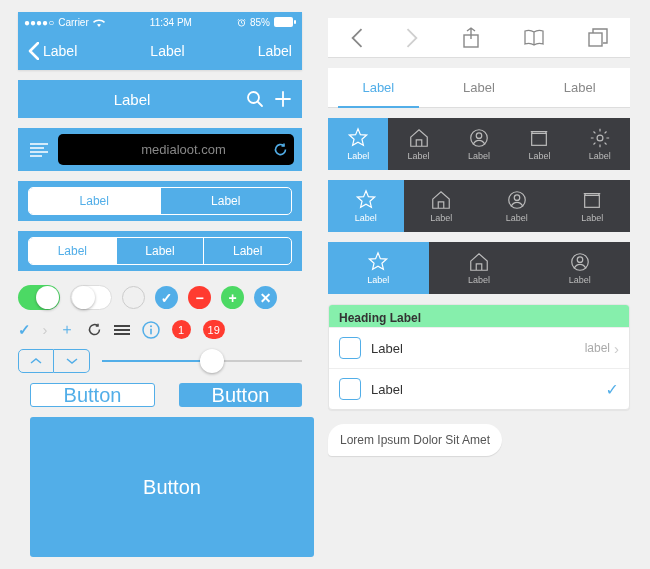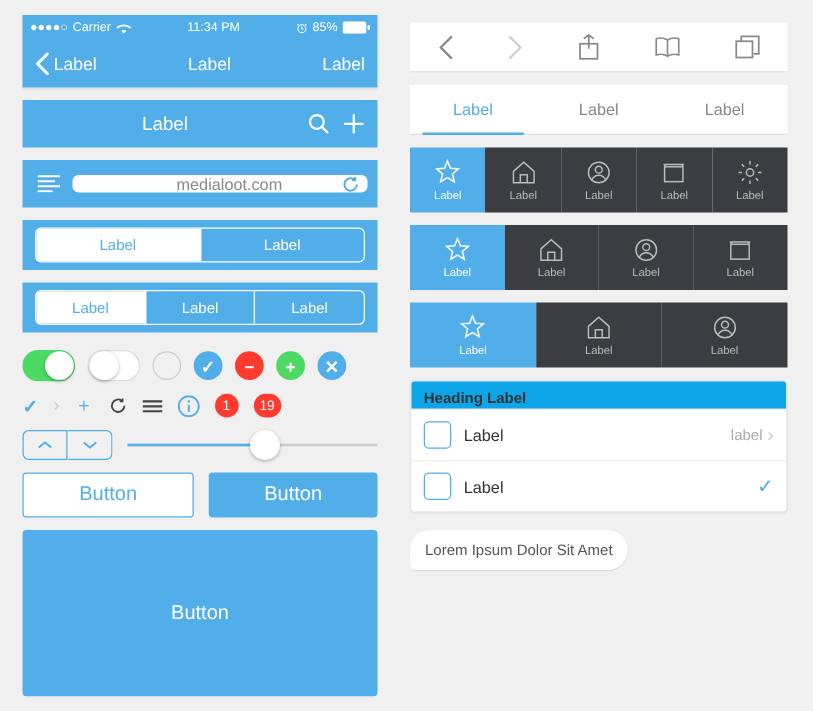--- a/index.html
+++ b/index.html
@@ -14,21 +14,21 @@
   .navbar { background:#52aee8; color:#fff; height:38px; display:flex; align-items:center; justify-content:space-between; padding:0 10px; font-size:14px; }
   .nav-left { display:flex; align-items:center; gap:4px; font-weight:300;}
   .nav-title { font-weight:500; }
   .nav-right { font-weight:300; }
 
   .titlebar { background:#52aee8; color:#fff; height:38px; display:flex; align-items:center; padding:0 10px; gap:10px; }
   .titlebar .t-title { flex:1; text-align:center; font-weight:500; font-size:15px;}
 
   .urlbar-wrap { background:#52aee8; padding:6px 8px; display:flex; align-items:center; gap:6px; }
   .url-btn { width:26px; height:26px; display:flex; align-items:center; justify-content:center; color:#fff; }
-  .urlfield { flex:1; background:#ffffff; border-radius:5px; height:14px; display:flex; align-items:center; justify-content:center; font-size:13px; color:#888; position:relative;padding-left:15px;}
+  .urlfield { flex:1; background:#000000; border-radius:5px; height:31px; display:flex; align-items:center; justify-content:center; font-size:13px; color:#888; position:relative;padding-left:15px;}
   .reload { position:absolute; right:6px; color:#52aee8; }
 
   .seg { display:flex; border:1px solid #52aee8; border-radius:5px; overflow:hidden; height:28px; }
   .seg-wrap { background:#52aee8; padding:6px 10px;}
   .seg > div { flex:1; display:flex; align-items:center; justify-content:center; font-size:12px; color:#52aee8; background:#fff; border-right:1px solid #52aee8;}
   .seg > div:last-child { border-right:none;}
   .seg > div.active { background:#fff; color:#52aee8;}
   .seg > div.inactive { background:transparent; color:#fff;}
   .seg.outer { border-color:#fff; }
   .seg.outer > div { border-right-color:#fff;}
@@ -52,40 +52,40 @@
   .stepper .st:first-child{border-radius:5px 0 0 5px;}
   .stepper .st:last-child{border-radius:0 5px 5px 0; border-left:none;}
 
   .slider-row{ display:flex; align-items:center; gap:12px;}
   .slider { flex:1; height:24px; position:relative; display:flex; align-items:center;}
   .slider .track{height:2px; background:#ccc; width:100%; position:relative;}
   .slider .fill{height:2px; background:#52aee8; width:55%; position:absolute; top:0;}
   .slider .thumb{width:24px;height:24px;border-radius:50%;background:#fff;box-shadow:0 1px 3px rgba(0,0,0,.3);position:absolute;left:55%;transform:translateX(-50%);}
 
   .btns{display:flex; gap:12px;}
-  .btn{flex:1; height:36px; display:flex; align-items:center; justify-content:center; font-size:16px; border-radius:3px;}
+  .btn{flex:1; height:24px; display:flex; align-items:center; justify-content:center; font-size:20px; border-radius:3px;margin-left:12px;}
   .btn.outline{border:1px solid #52aee8; color:#52aee8; background:#fff;}
   .btn.fill{background:#52aee8; color:#fff;}
   .btn.wide{width:100%;}
 
   
   .toolbar{ background:#fff; height:40px; display:flex; align-items:center; justify-content:space-around; border-bottom:1px solid #ddd; color:#888;}
   .texttabs{ background:#fff; height:40px; display:flex; border-bottom:1px solid #ddd;}
   .texttabs > div{flex:1; display:flex; align-items:center; justify-content:center; font-size:13px; color:#888;}
   .texttabs > div.active{color:#52aee8; position:relative;}
   .texttabs > div.active::after{content:''; position:absolute; bottom:-1px; left:10%; width:80%; height:2px; background:#52aee8;}
 
   .tabbar{ height:52px; display:flex;}
   .tabbar .tab{flex:1; display:flex; flex-direction:column; align-items:center; justify-content:center; gap:2px; background:#3c3d41; color:#bbb; font-size:9px;}
   .tabbar .tab.active{background:#52aee8; color:#fff;}
   .tabbar.tb4 .tab{flex:1;}
   .tabbar.tb3 .tab{flex:1;}
 
   .listsec{ background:#fff; border:1px solid #e5e5e5; border-radius:4px; overflow:hidden; box-shadow:0 1px 1px rgba(0,0,0,.05);}
-  .listsec .hdr{ padding:6px 10px 2px; font-size:12px; font-weight:bold; color:#333; background:#0ea5e9;}
+  .listsec .hdr{ padding:6px 10px 2px; font-size:12px; font-weight:bold; color:#333; background:#86efac;}
   .listrow{ display:flex; align-items:center; padding:9px 10px; border-top:1px solid #eee; gap:10px; font-size:13px; color:#333;}
   .listrow .cb{ width:22px; height:22px; border:1.5px solid #52aee8; border-radius:4px;}
   .listrow .rl{ flex:1;}
   .listrow .trail{ color:#aaa; font-size:12px; display:flex; align-items:center; gap:4px;}
 
   .bubble{ max-width:78%; padding:8px 12px; border-radius:16px; font-size:12px; line-height:1.35; position:relative;}
   .bubble.in{ background:#fff; color:#555; align-self:flex-start; border-bottom-left-radius:4px; box-shadow:0 1px 1px rgba(0,0,0,.1);}
   .bubble.out{ background:#52aee8; color:#fff; align-self:flex-end; border-bottom-right-radius:4px;}
   .chat{display:flex; gap:8px; margin-top:4px;}
 

